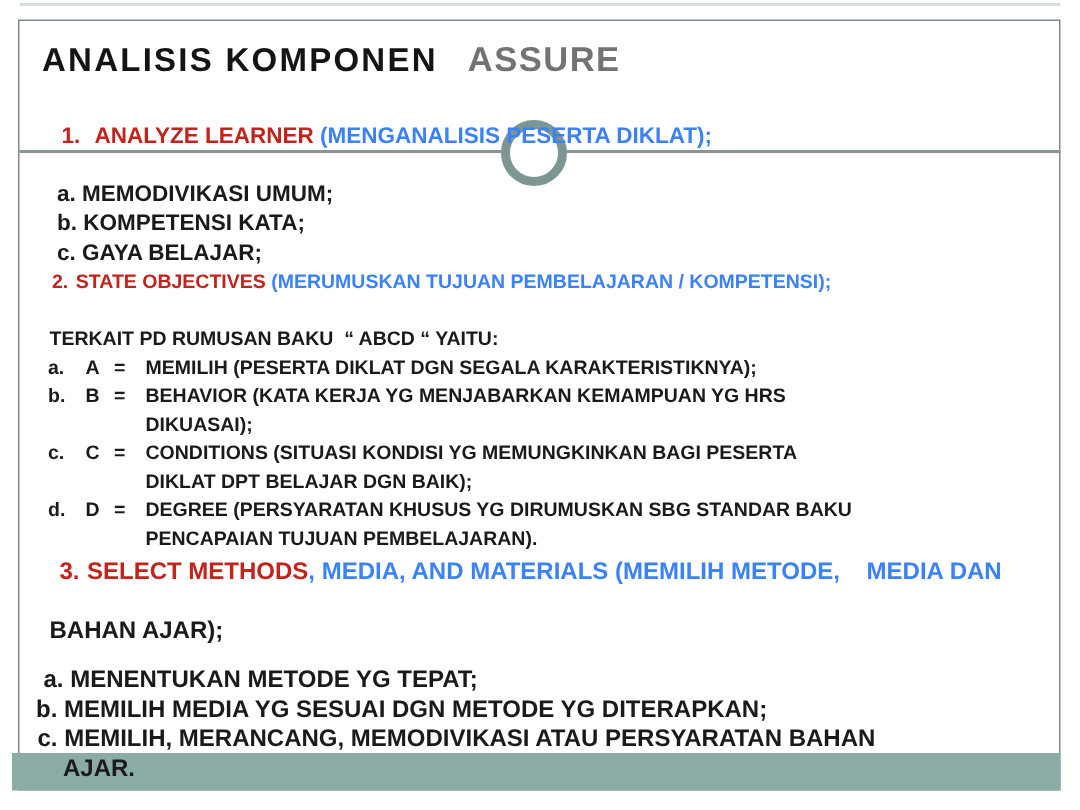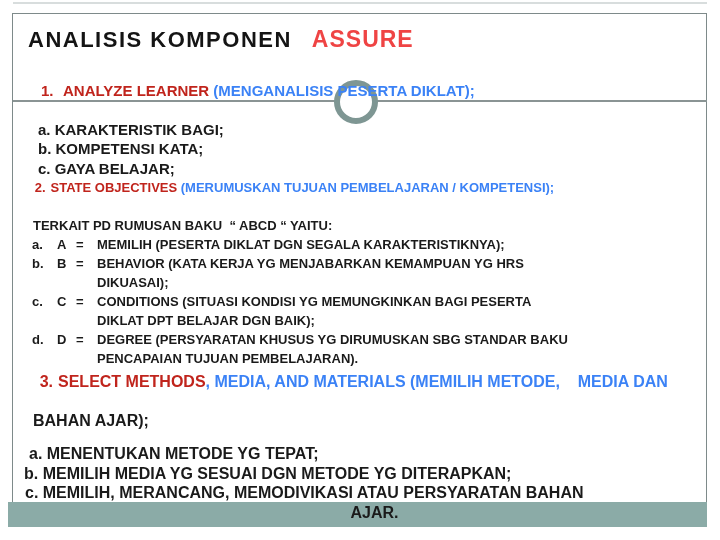--- a/index.html
+++ b/index.html
@@ -8,21 +8,21 @@
   .top-line{position:absolute;left:13px;top:2px;width:694px;height:1.5px;background:#d8dddd;}
   .content-box{position:absolute;left:12px;top:13px;width:695px;height:514px;
                border:1.5px solid #7e8a8a;box-sizing:border-box;background:transparent;}
   .hline{position:absolute;left:13px;top:100px;width:694px;height:1.5px;background:#8a9494;}
   .ring{position:absolute;left:334px;top:80px;width:44px;height:44px;box-sizing:border-box;
         border:6px solid #7e9693;border-radius:50%;background:#ffffff;}
   .footer-bar{position:absolute;left:8px;top:502px;width:699px;height:25px;background:#8baba7;}
 
   .title-row{position:absolute;left:28px;top:26px;display:flex;align-items:baseline;gap:20px;white-space:pre;}
   .t-black{font-size:22px;letter-spacing:1.5px;color:#141414;}
-  .t-pink{font-size:23px;letter-spacing:1px;color:#ef4444;}
+  .t-pink{font-size:23px;letter-spacing:1px;color:#737373;}
 
   .red{color:#c0241c;}
   .blk{color:#3b82f6;}
 
   .item1{position:absolute;left:16px;top:61px;font-size:15px;line-height:19.5px;color:#1a1a1a;}
   .item1 .head{white-space:pre;}
   .item1 .num{display:inline-block;width:22px;}
   .item1 .sub{padding-left:22px;}
 
   .item2{position:absolute;left:13px;top:159px;width:694px;font-size:13px;line-height:19px;color:#1a1a1a;}
@@ -35,21 +35,21 @@
   .subrow .c3{position:absolute;left:63px;}
   .subrow .c4{position:absolute;left:84px;white-space:pre;}
 
   .item3{position:absolute;left:13px;top:352px;width:694px;font-size:16px;line-height:19.5px;color:#1a1a1a;}
   .item3 .head{white-space:pre;}
   .item3 .head .hr{margin-left:5px;}
   .item3 .l2{padding-left:20px;}
   .item3 .s1{padding-left:16px;margin-top:14px;}
   .item3 .s2{padding-left:11px;}
   .item3 .s3{padding-left:12px;}
-  .item3 .s4{padding-left:29px;text-align:center;}
+  .item3 .s4{padding-left:29px;}
 </style>
 </head>
 <body>
 
 <div class="slide">
 
   <div class="top-line"></div>
   <div class="content-box"></div>
   <div class="hline"></div>
   <div class="ring"></div>
@@ -57,21 +57,21 @@
 
   <div class="title-row">
     <span class="t-black">ANALISIS KOMPONEN</span>
     <span class="t-pink">ASSURE</span>
   </div>
 
   <div class="item1">
     <div class="head">
       <span class="num red">1.</span><span class="red">ANALYZE LEARNER</span><span class="blk"> (MENGANALISIS PESERTA DIKLAT);</span>
     </div>
-    <div class="sub">a. KARAKTERISTIK BAGI;</div>
+    <div class="sub">a. MEMODIVIKASI UMUM;</div>
     <div class="sub">b. KOMPETENSI KATA;</div>
     <div class="sub">c. GAYA BELAJAR;</div>
   </div>
 
   <div class="item2">
     <div class="head">
       <span class="red">2.</span><span class="red hr">STATE OBJECTIVES</span><span class="blk"> (MERUMUSKAN TUJUAN PEMBELAJARAN / KOMPETENSI);</span>
     </div>
     <div class="l2">TERKAIT PD RUMUSAN BAKU  “ ABCD “ YAITU:</div>
 

